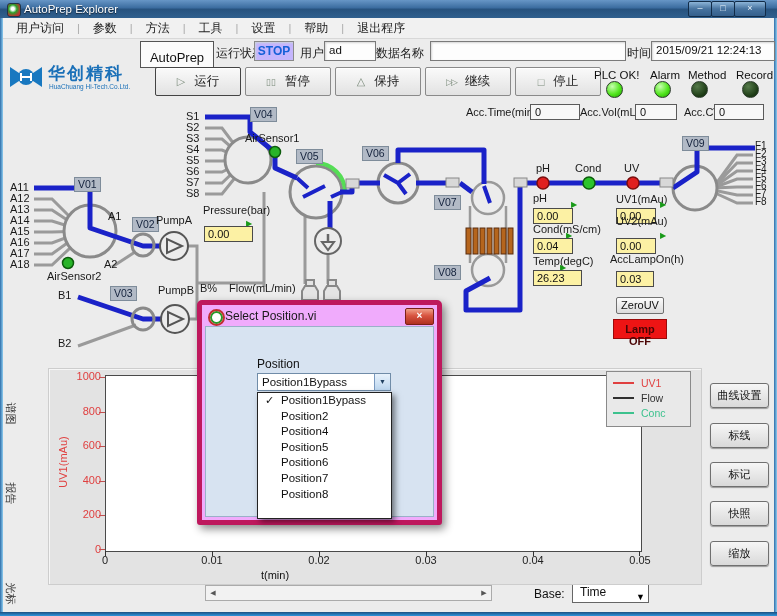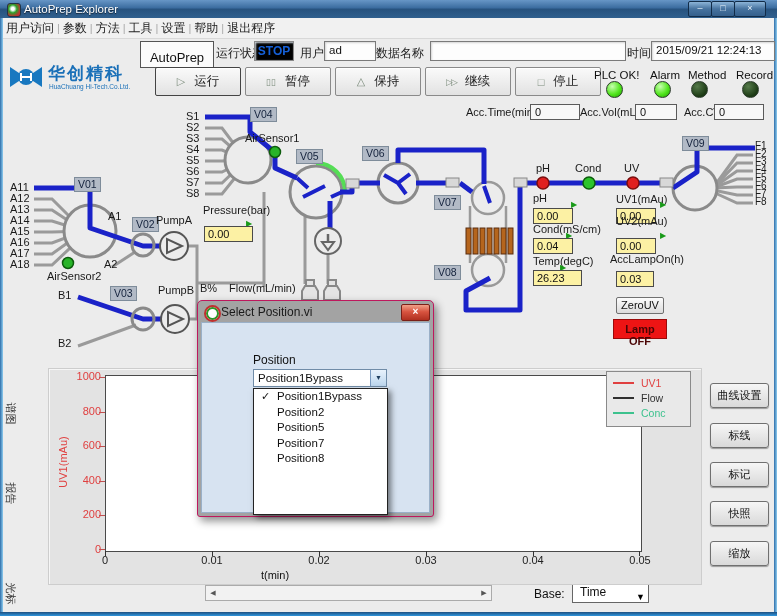--- a/index.html
+++ b/index.html
@@ -15,28 +15,28 @@
   .winbtn{top:1px;height:14px;border:1px solid #122c48;border-radius:2px;color:#e8f2fa;
     font-size:9px;line-height:13px;text-align:center;
     background:linear-gradient(180deg,#8cb4d8,#46729e 50%,#35608c)}
   .edge{background:linear-gradient(90deg,#2f6da8,#8ecdf0);}
   .edge-b{left:0;bottom:0;width:777px;height:4px;background:linear-gradient(180deg,#1d4f80,#2f96dd)}
   .edge-l{left:0;top:18px;bottom:4px;width:3px}
   .edge-r{right:0;top:18px;bottom:4px;width:3px}
   
   .menubar{left:3px;top:18px;width:771px;height:20px;background:#f1f1f1;border-bottom:1px solid #d8d8d8;
     display:flex;align-items:center}
-  .menu-item{padding:0 3px;font-size:12px;color:#222}
+  .menu-item{padding:0 13px;font-size:12px;color:#222}
   .menu-sep{color:#aaa;font-size:11px}
   
   .fld{background:#fdfdfd;border:1px solid #7a7a7a;box-shadow:inset 1px 1px 2px #d4d4d4;
     font-size:11.5px;padding:2px 4px;overflow:hidden;white-space:nowrap}
   .hlabel{font-size:12px;color:#222}
   .appbtn{background:#fbfbfb;border:1px solid #555;text-align:center;font-size:13px;padding-top:8px}
-  .stopbox{background:#000000;border:1px solid #8a8a8a;box-shadow:inset 1px 1px 2px #ccd4dc;
+  .stopbox{background:#c4b5fd;border:1px solid #8a8a8a;box-shadow:inset 1px 1px 2px #ccd4dc;
     color:#1560d8;font-weight:bold;font-size:12px;text-align:center;padding-top:2px}
   
   .tbtn{width:84px;height:27px;border:1px solid #8a8a8a;border-radius:2px;
     background:linear-gradient(180deg,#fafafa,#e2e2e2);display:flex;align-items:center;
     justify-content:center;gap:9px;font-size:12.5px;color:#222;box-shadow:0 1px 0 #fff inset}
   .tbtn .ic{color:#7d8d7d;font-size:11px}
   .tbtn.primary{border:1px solid #444;box-shadow:0 0 0 1px #9ab 0 inset}
   .ind-label{font-size:11.5px;color:#111}
   .led{width:15px;height:15px;border-radius:50%;border:1px solid #2a3a2a}
   .led.on{background:radial-gradient(circle at 35% 30%,#c8ffb0,#52e61e 55%,#1f9e00)}
@@ -74,22 +74,22 @@
     line-height:22px;box-shadow:0 1px 1px rgba(0,0,0,.35)}
   
   .scrollbar{left:205px;top:585px;width:285px;height:14px;background:#f2f2f2;border:1px solid #ababab;
     display:flex;justify-content:space-between;align-items:center}
   .sarrow{width:14px;text-align:center;font-size:7px;color:#555}
   .basecombo{left:572px;top:583px;width:68px;height:18px;background:#fff;border:1px solid #666;
     font-size:12px;line-height:17px;padding-left:7px}
   .basearrow{right:3px;top:5px;font-size:9px;color:#000;position:absolute}
   .side-tab{font-size:11px;color:#333;width:28px;text-align:center;transform:rotate(90deg)}
   
-  .dialog{left:197px;top:300px;width:235px;height:215px;background:#a3a3a3;
-    border:1px solid #be185d;border-radius:5px 5px 3px 3px;box-shadow:3px 4px 9px rgba(0,0,0,.45);z-index:9}
+  .dialog{left:197px;top:300px;width:235px;height:215px;background:#f0abfc;
+    border:5px solid #be185d;border-radius:5px 5px 3px 3px;box-shadow:3px 4px 9px rgba(0,0,0,.45);z-index:9}
   .dlg-title{left:23px;top:4px;font-size:12px;color:#1a1a1a}
   .dlg-ico{left:6px;top:4px;width:13px;height:13px;border-radius:50%;background:#fff;
     border:2px solid #c03030;box-shadow:inset 0 0 0 2px #2a9a2a}
   .dlg-close{left:203px;top:3px;width:27px;height:15px;border:1px solid #7a2018;border-radius:2px;
     background:linear-gradient(180deg,#f0a088,#d85440 45%,#b03020);color:#fff;font-weight:bold;
     font-size:10px;text-align:center;line-height:14px}
   .dlg-body{left:3px;top:21px;width:227px;height:189px;background:#d7e3f1;border:1px solid #9ab0c8}
   .dlg-label{font-size:12px;color:#111}
   .combo{background:#fff;border:1px solid #708ca8;font-size:11.5px;line-height:16px;padding-left:4px}
   .combo-btn{position:absolute;right:0;top:0;width:15px;height:100%;border-left:1px solid #7a9ac0;
@@ -437,19 +437,21 @@
     <div class="ab combo" style="left:55px;top:68px;width:128px;height:16px">
       <span>Position1Bypass</span>
       <span class="combo-btn">▼</span>
     </div>
     <div class="ab droplist" style="left:55px;top:87px;width:133px;height:125px">
       <div class="opt">
         <span class="chk">✓</span>
         <span>Position1Bypass</span>
       </div>
       <div class="opt"><span>Position2</span></div>
+      <div class="opt"><span>Position4</span></div>
       <div class="opt"><span>Position5</span></div>
+      <div class="opt"><span>Position6</span></div>
       <div class="opt"><span>Position7</span></div>
       <div class="opt"><span>Position8</span></div>
     </div>
   </div>
 
 </div>
 
 </body></html>

